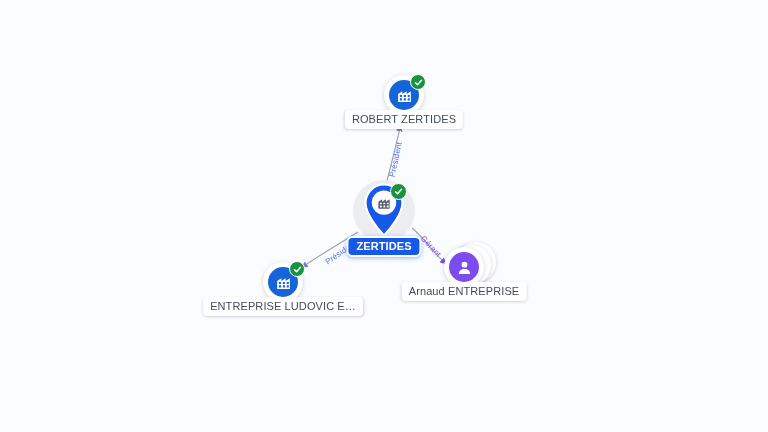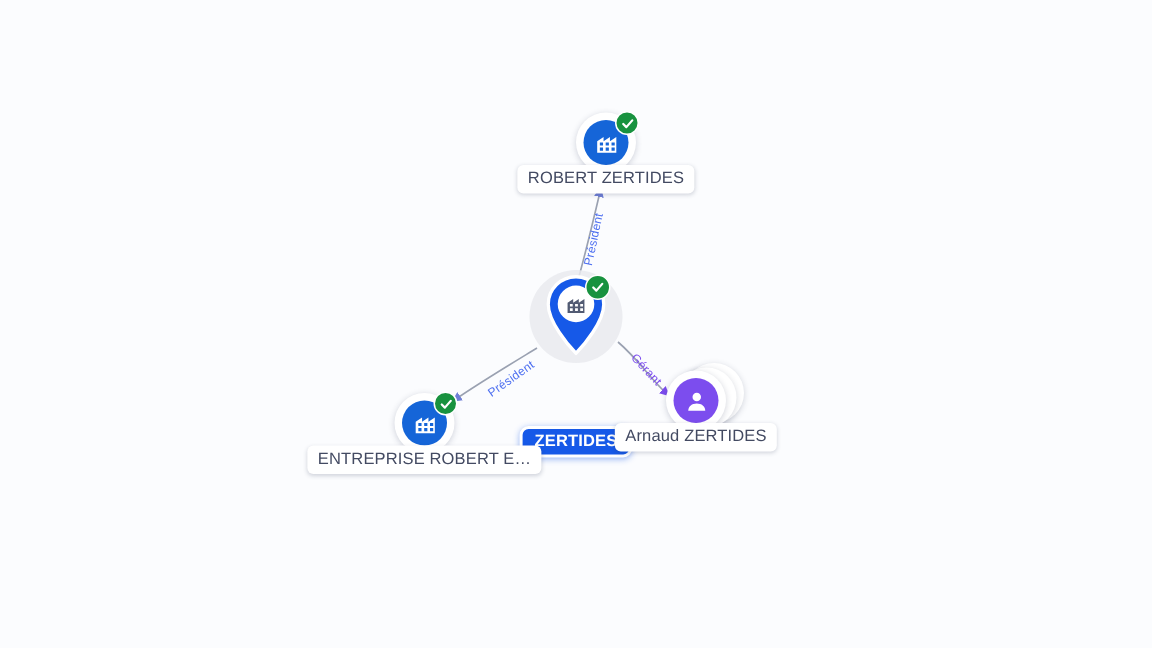--- a/index.html
+++ b/index.html
@@ -158,21 +158,20 @@
 
   .node-label.selected {
     background: #1659e8;
     color: #ffffff;
     font-weight: bold;
     font-size: 11px;
     border: 2px solid #ffffff;
     border-radius: 6px;
     padding: 2px 8px 3px 8px;
     box-shadow: 0 1px 4px rgba(22,89,232,0.45);
-    margin-top: 48px;
   }
 
   
   .edge-label {
     position: absolute;
     font-size: 8px;
     white-space: nowrap;
     transform-origin: center center;
     letter-spacing: 0.2px;
     pointer-events: none;
@@ -259,36 +258,36 @@
             </svg>
           </span>
         </div>
         <div class="verified-badge">
           <svg width="9" height="9" viewBox="0 0 24 24" fill="none" stroke="#ffffff" stroke-width="4" stroke-linecap="round" stroke-linejoin="round">
             <path d="M4 12.5 L9.5 18 L20 6"></path>
           </svg>
         </div>
       </div>
     </div>
-    <div class="node-label" style="top:15px;">ENTREPRISE ROBERT E…</div>
+    <div class="node-label" style="top:15px;">ENTREPRISE LUDOVIC E…</div>
   </div>
 
   <div class="node" style="left:464px; top:267px;">
     <div class="node-icon-wrap">
       <div style="position:relative; width:40px; height:40px;">
         <div class="stack-card c1"></div>
         <div class="stack-card c2"></div>
         <div class="circle-node" style="position:absolute; left:0; top:0;">
           <div class="circle-inner person">
             <span>
               <svg width="17" height="17" viewBox="0 0 24 24" fill="#ffffff">
                 <circle cx="12" cy="8" r="4"></circle>
                 <path d="M4 21c0-4.4 3.6-7 8-7s8 2.6 8 7H4z"></path>
               </svg>
             </span>
           </div>
         </div>
       </div>
     </div>
-    <div class="node-label" style="top:15px;">Arnaud ZERTIDES</div>
+    <div class="node-label" style="top:15px;">Arnaud ENTREPRISE</div>
   </div>
 
 </div>
 
 </body></html>

